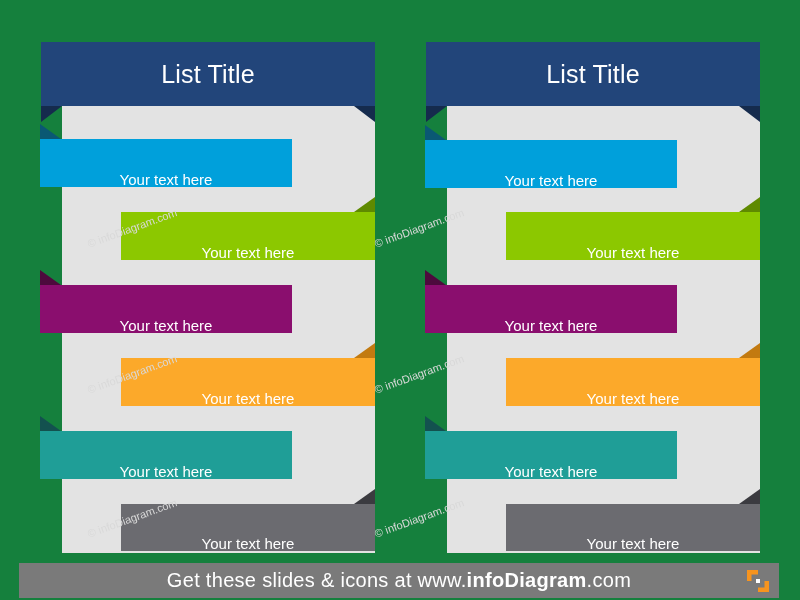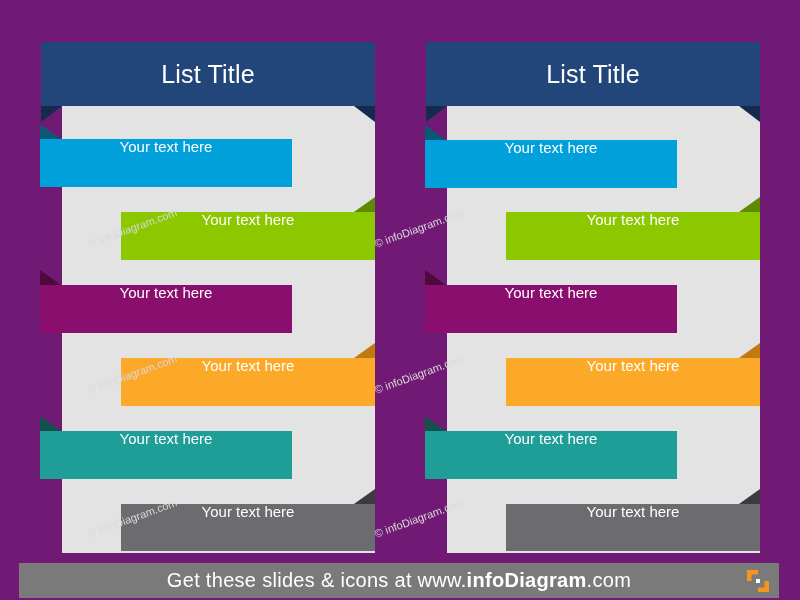--- a/index.html
+++ b/index.html
@@ -2,21 +2,21 @@
 <html><head>
 <meta charset="utf-8">
 <style>
   * { margin:0; padding:0; box-sizing:border-box; }
   html, body {
     width:800px; height:600px;
     background:#ffffff;
     font-family:"Liberation Sans", sans-serif;
     overflow:hidden;
   }
-  #slide { position:relative; width:800px; height:600px; background:#701a75; }
+  #slide { position:relative; width:800px; height:600px; background:#15803d; }
 
   
   .column { position:absolute; top:0; left:0; width:400px; height:600px; }
 
   
   .panel {
     position:absolute;
     background:#e3e3e3;
   }
 
@@ -32,21 +32,21 @@
     font-weight:400;
     letter-spacing:.2px;
     line-height:1;
   }
   
   .fold { position:absolute; width:0; height:0; }
 
   
   .ribbon {
     position:absolute;
-    display:flex; align-items:flex-start; justify-content:center;
+    display:flex; align-items:flex-end; justify-content:center;
   }
   .ribbon .ribbon-text {
     color:#ffffff;
     font-size:15px;
     font-weight:400;
     line-height:1;
     white-space:nowrap;
   }
 
   

